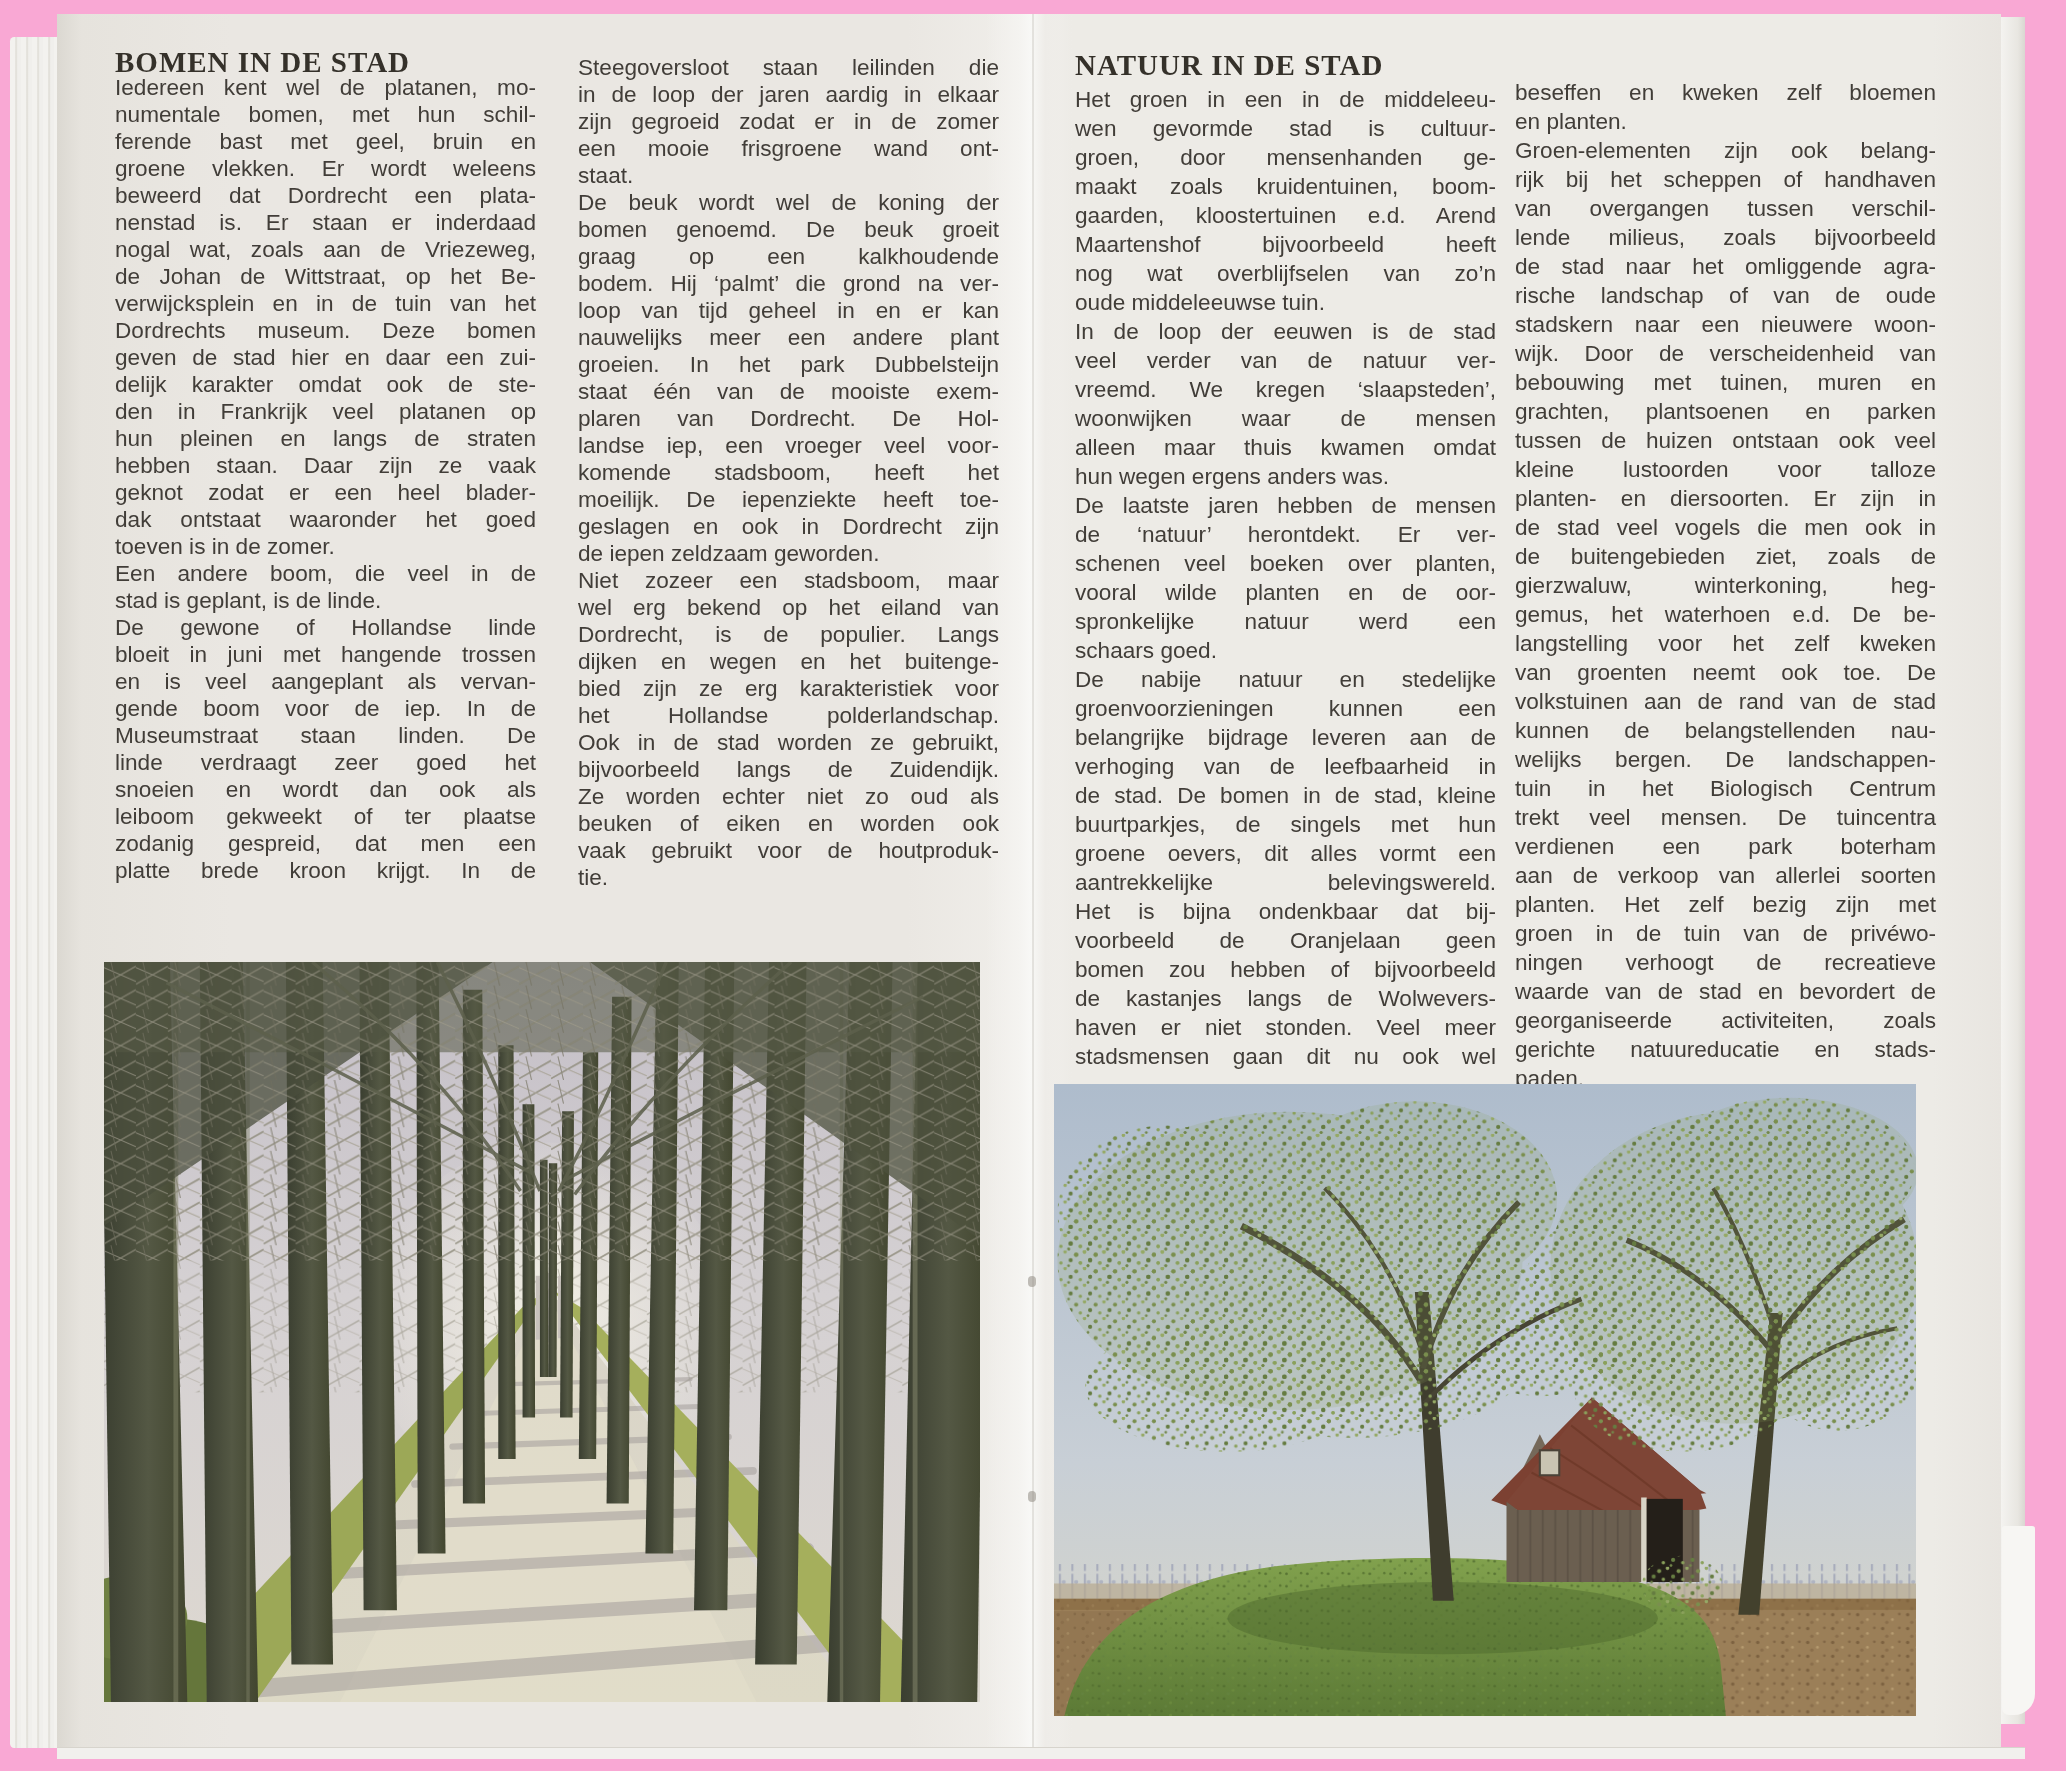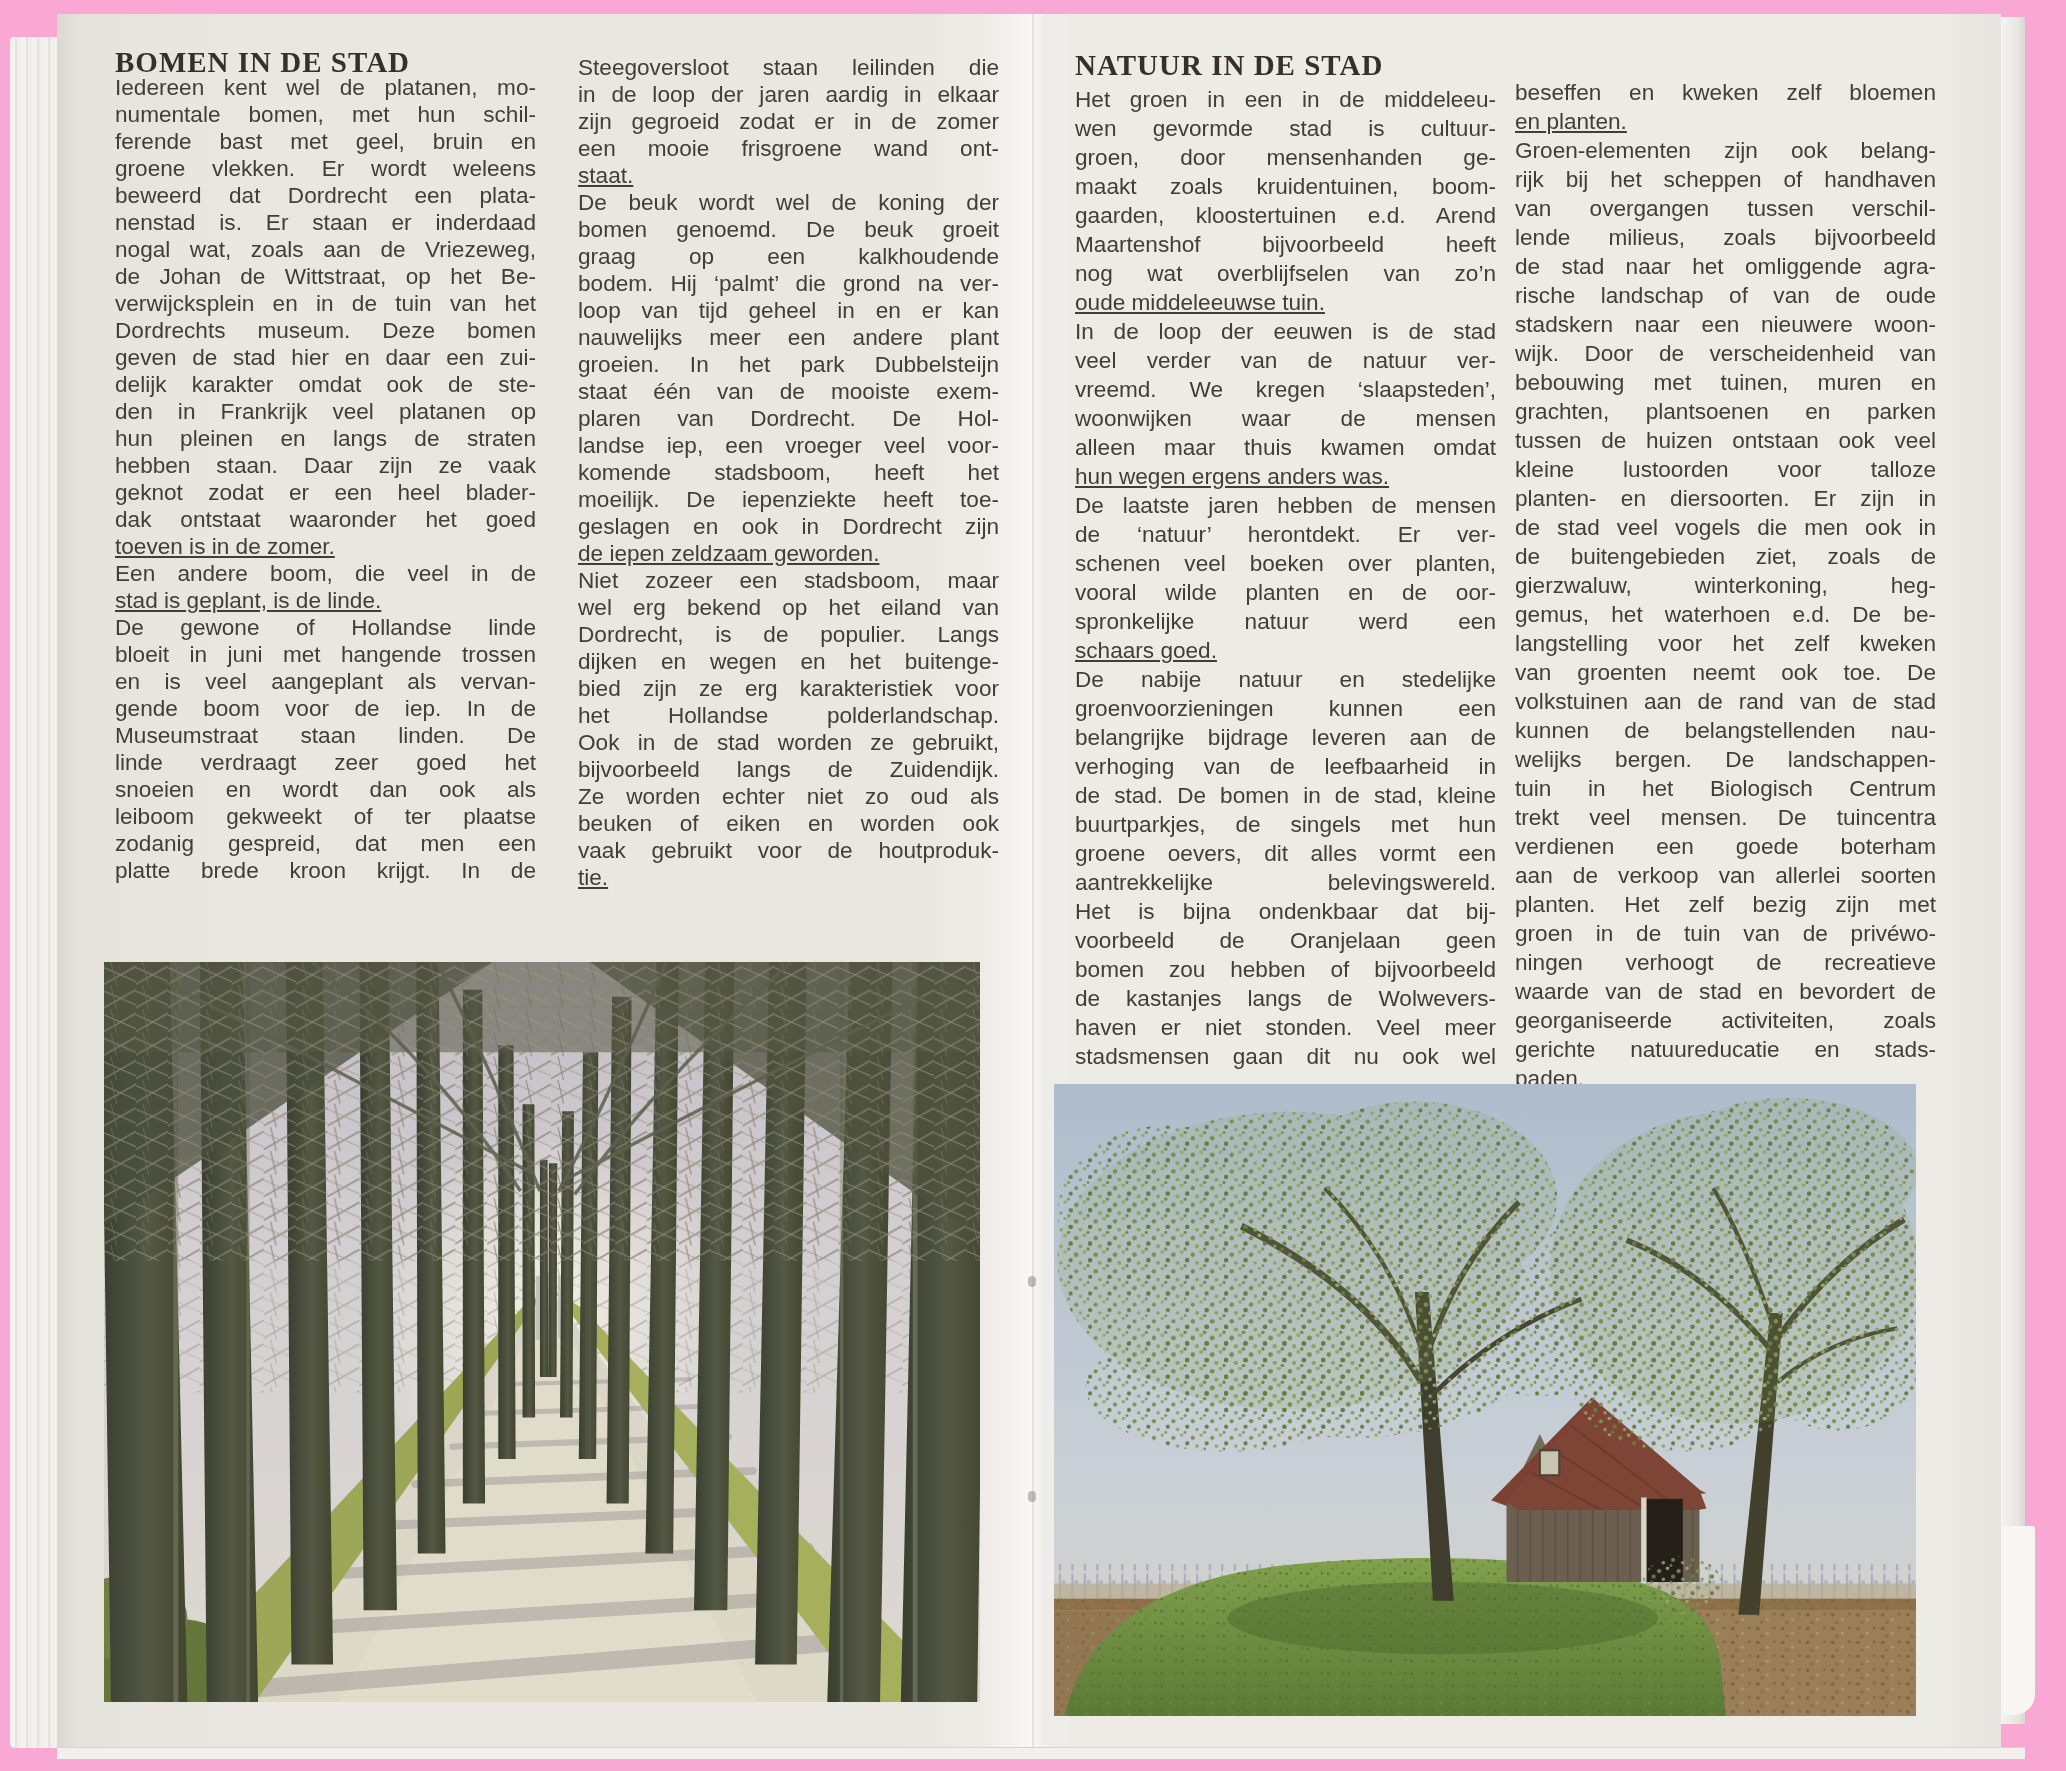--- a/index.html
+++ b/index.html
@@ -19,21 +19,21 @@
     background:linear-gradient(90deg,#f4f3f0 0,#edebe6 5%,#edebe6 93%,#e8e5e0 100%);}
   .binding{position:absolute;left:986px;top:14px;width:87px;height:1733px;
     background:linear-gradient(90deg,rgba(233,230,224,0) 0,#f4f3f0 38%,#f8f8f6 52%,#eeece8 68%,rgba(237,235,230,0) 100%);}
   .fold-line{position:absolute;left:46px;top:0;width:2.1px;height:100%;background:rgba(176,172,162,.28);}
   .stitch{position:absolute;left:42px;width:8.3px;height:11px;border-radius:4.2px;background:#8f8b81;opacity:.55;}
 
   .headline{position:absolute;font-family:"Liberation Serif","DejaVu Serif",serif;font-weight:700;
     font-size:29px;letter-spacing:1px;color:#35312a;white-space:nowrap;}
   .col{position:absolute;width:421px;color:#413d38;font-size:22.6px;}
   .col .ln{text-align:justify;text-align-last:justify;-moz-text-align-last:justify;height:var(--lh);line-height:var(--lh);overflow:visible;}
-  .col .ln.end{text-align-last:left;text-decoration:underline;-moz-text-align-last:left;}
+  .col .ln.end{text-align-last:left;-moz-text-align-last:left;}
   .col-left{--lh:27px;}
   .col-right{--lh:29px;}
 
   .photo{position:absolute;overflow:hidden;}
   .photo svg{display:block;width:100%;height:100%;}
 </style>
 </head>
 <body>
 
 <div id="stage">
@@ -175,21 +175,21 @@
       <div class="ln">de buitengebieden ziet, zoals de</div>
       <div class="ln">gierzwaluw, winterkoning, heg-</div>
       <div class="ln">gemus, het waterhoen e.d. De be-</div>
       <div class="ln">langstelling voor het zelf kweken</div>
       <div class="ln">van groenten neemt ook toe. De</div>
       <div class="ln">volkstuinen aan de rand van de stad</div>
       <div class="ln">kunnen de belangstellenden nau-</div>
       <div class="ln">welijks bergen. De landschappen-</div>
       <div class="ln">tuin in het Biologisch Centrum</div>
       <div class="ln">trekt veel mensen. De tuincentra</div>
-      <div class="ln">verdienen een goede boterham</div>
+      <div class="ln">verdienen een park boterham</div>
       <div class="ln">aan de verkoop van allerlei soorten</div>
       <div class="ln">planten. Het zelf bezig zijn met</div>
       <div class="ln">groen in de tuin van de privéwo-</div>
       <div class="ln">ningen verhoogt de recreatieve</div>
       <div class="ln">waarde van de stad en bevordert de</div>
       <div class="ln">georganiseerde activiteiten, zoals</div>
       <div class="ln">gerichte natuureducatie en stads-</div>
       <div class="ln end">paden.</div>
     </div>
 

